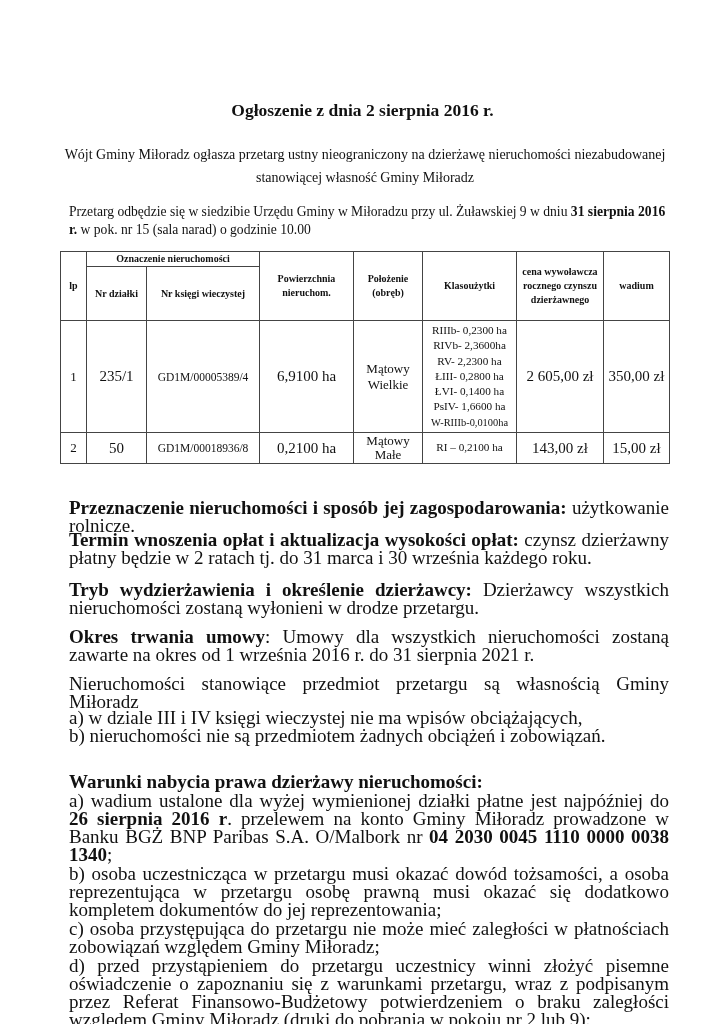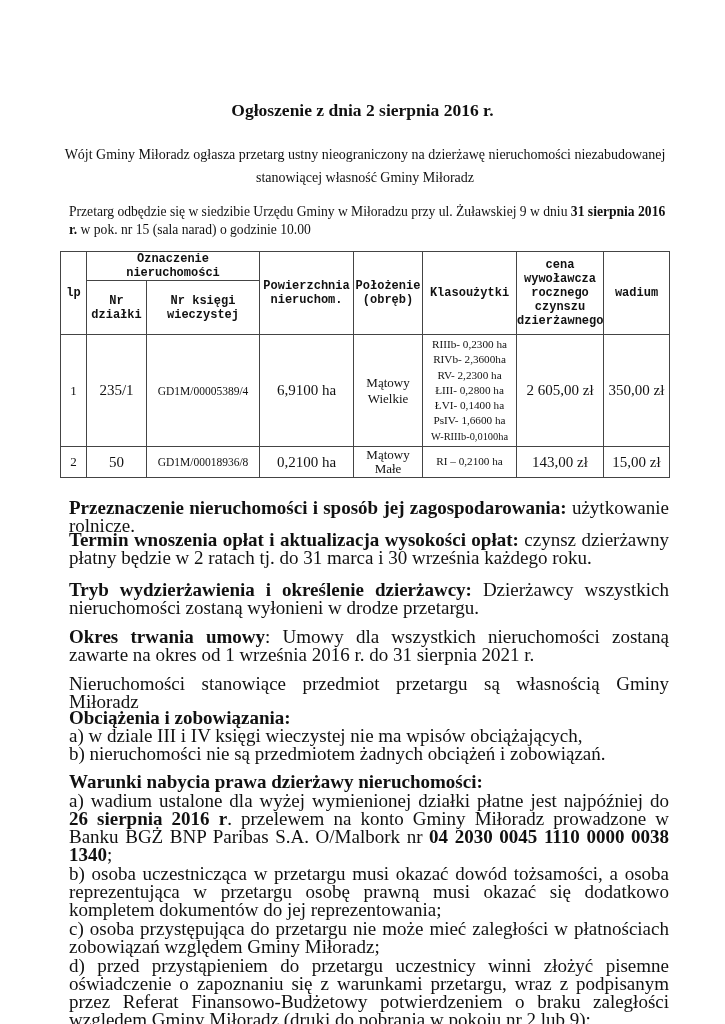--- a/index.html
+++ b/index.html
@@ -5,21 +5,21 @@
   html, body { margin: 0; padding: 0; background: #ffffff; }
   body { width: 725px; height: 1024px; position: relative; overflow: hidden; color: #111; font-family: "Liberation Serif", serif; }
   .page { position: absolute; left: 0; top: 0; width: 725px; height: 759px; }
   .title1 { position: absolute; top: 100px; left: 0; width: 725px; text-align: center; font-weight: bold; font-size: 17.5px; }
   .title2 { position: absolute; top: 143px; left: 60px; width: 610px; text-align: center; font-weight: normal; font-size: 14px; line-height: 23px; }
   .intro { position: absolute; top: 203px; left: 69px; width: 600px; font-size: 13.6px; line-height: 18px; text-align: left; }
   b { font-weight: bold; }
 
   table.props { position: absolute; top: 251px; left: 60px; width: 609px; border-collapse: collapse; table-layout: fixed; }
   table.props td, table.props th { border: 1px solid #444; padding: 0; text-align: center; vertical-align: middle; }
-  table.props th { font-family: Liberation Mono, monospace; font-weight: bold; font-size: 12px; line-height: 14px; }
+  table.props th { font-family: Liberation Serif, serif; font-weight: bold; font-size: 10px; line-height: 14px; }
   table.props td { font-family: "Liberation Serif", serif; font-size: 13px; }
   .row-h1 th { height: 14px; }
   .row-h2 th { height: 53px; }
   .row-1 td { height: 111px; }
   .row-2 td { height: 30px; }
   td.big { font-size: 15px !important; }
   td.small { font-size: 11.5px !important; }
   td.klas { font-size: 11.2px !important; line-height: 15.3px; }
   .klas-line { display: block; text-align: center; }
   .klas-line.narrow { font-size: 10.4px; }
@@ -107,21 +107,20 @@
 
   <div class="para p2"><b>Termin wnoszenia opłat i aktualizacja wysokości opłat:</b><span> czynsz dzierżawny płatny będzie w 2 ratach tj. do 31 marca i 30 września każdego roku.</span></div>
 
   <div class="para p3"><b>Tryb wydzierżawienia i określenie dzierżawcy:</b><span> Dzierżawcy wszystkich nieruchomości zostaną wyłonieni w drodze przetargu.</span></div>
 
   <div class="para p4"><b>Okres trwania umowy</b><span>: Umowy dla wszystkich nieruchomości zostaną zawarte na okres od 1 września 2016 r. do 31 sierpnia 2021 r.</span></div>
 
   <div class="para p5">Nieruchomości stanowiące przedmiot przetargu są własnością Gminy Miłoradz</div>
 
   <div class="para p6">
-    <b class="line">Obciążenia i zobowiązania:</b>
     <span class="line">a) w dziale III i IV księgi wieczystej nie ma wpisów obciążających,</span>
     <span class="line">b) nieruchomości nie są przedmiotem żadnych obciążeń i zobowiązań.</span>
   </div>
 
   <div class="para p7">
     <b class="line">Warunki nabycia prawa dzierżawy nieruchomości:</b>
     <span class="list-item"><span>a) wadium ustalone dla wyżej wymienionej działki płatne jest najpóźniej do </span><b>26 sierpnia 2016 r</b><span>. przelewem na konto Gminy Miłoradz prowadzone w Banku BGŻ BNP Paribas S.A. O/Malbork nr </span><b>04 2030 0045 1110 0000 0038 1340</b><span>;</span></span>
     <span class="list-item">b) osoba uczestnicząca w przetargu musi okazać dowód tożsamości, a osoba reprezentująca w przetargu osobę prawną musi okazać się dodatkowo kompletem dokumentów do jej reprezentowania;</span>
     <span class="list-item">c) osoba przystępująca do przetargu nie może mieć zaległości w płatnościach zobowiązań względem Gminy Miłoradz;</span>
     <span class="list-item">d) przed przystąpieniem do przetargu uczestnicy winni złożyć pisemne oświadczenie o zapoznaniu się z warunkami przetargu, wraz z podpisanym przez Referat Finansowo-Budżetowy potwierdzeniem o braku zaległości względem Gminy Miłoradz (druki do pobrania w pokoju nr 2 lub 9);</span>

